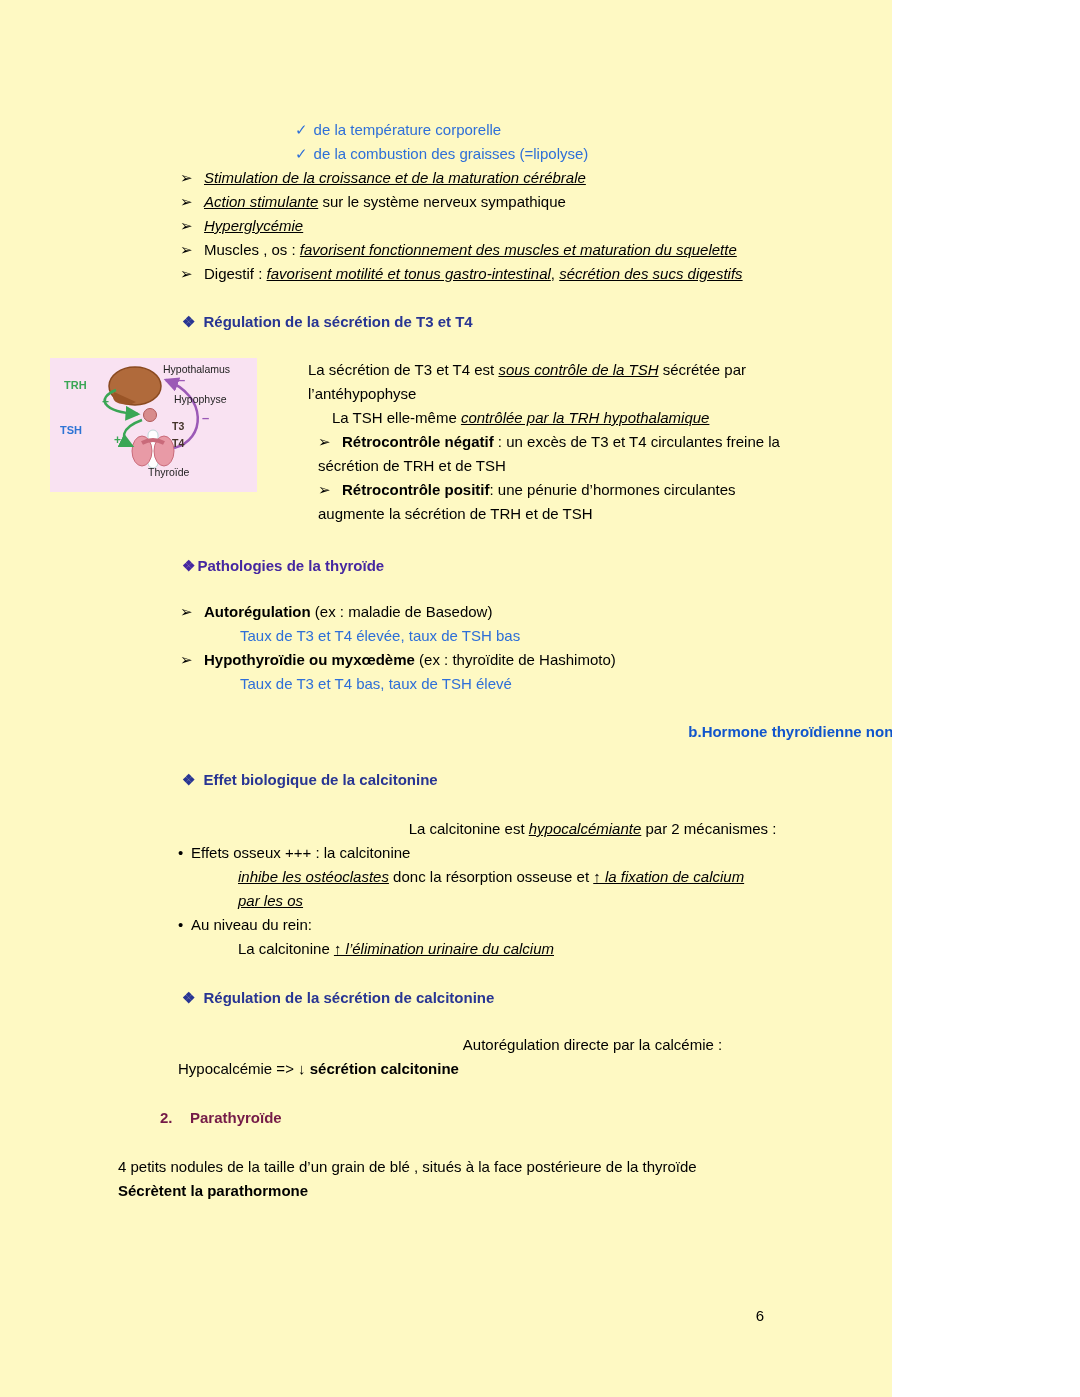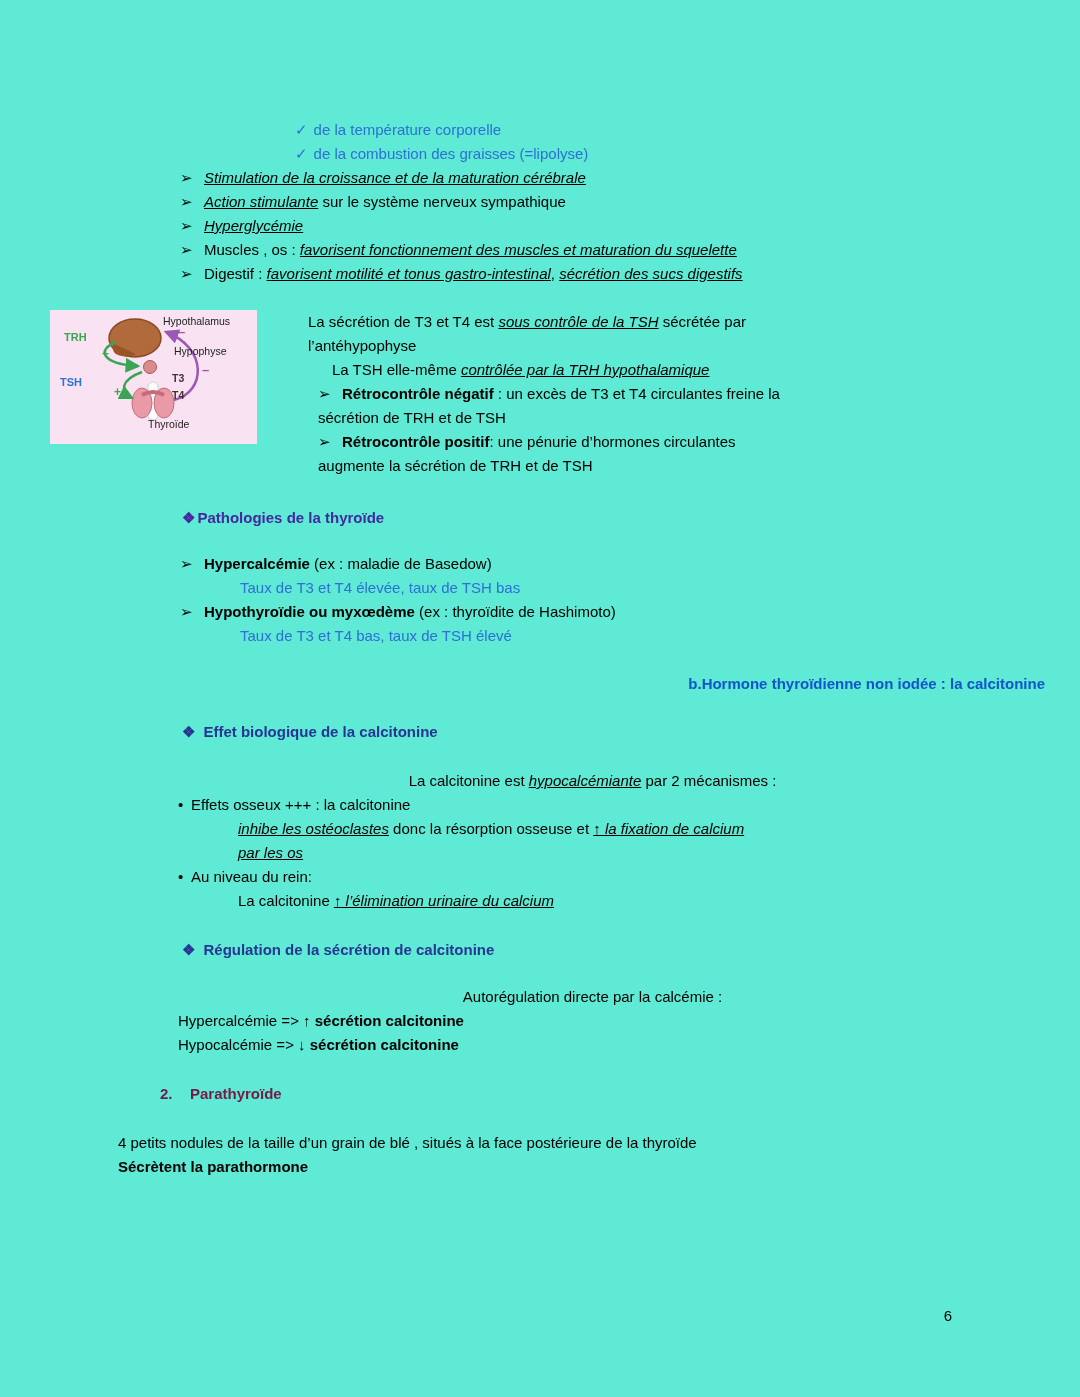--- a/index.html
+++ b/index.html
@@ -1,16 +1,16 @@
 <!DOCTYPE html>
 <html><head>
 <meta charset="utf-8">
 <style>
   html,body{margin:0;padding:0;background:#ffffff;}
-  .page{width:1080px;height:1397px;background:#5eead4;position:relative;
+  .page{width:892px;height:1397px;background:#fef9c3;position:relative;
         font-family:"Liberation Sans",sans-serif;font-size:15px;line-height:24px;color:#000;overflow:hidden;}
   .content{position:absolute;left:50px;top:118px;width:995px;}
   .line{white-space:nowrap;}
   .iu{font-style:italic;text-decoration:underline;}
   .b{font-weight:700;}
   .blue{color:#2E6FD8;}
   .head{font-weight:700;}
   .navy{color:#283593;}
   .purple{color:#4527A0;}
   .maroon{color:#741B47;}
@@ -65,20 +65,23 @@
     <div class="line ml-arrow">
       <span class="marker-arrow">➢</span><span class="iu">Hyperglycémie</span>
     </div>
     <div class="line ml-arrow">
       <span class="marker-arrow">➢</span><span>Muscles , os : </span><span class="iu">favorisent fonctionnement des muscles et maturation du squelette</span>
     </div>
     <div class="line ml-arrow">
       <span class="marker-arrow">➢</span><span>Digestif : </span><span class="iu">favorisent motilité et tonus gastro-intestinal</span><span>, </span><span class="iu">sécrétion des sucs digestifs</span>
     </div>
 
+    <div class="line ml-head head navy mt24">
+      <span class="diamond">❖</span><span>Régulation de la sécrétion de T3 et T4</span>
+    </div>
 
     <div class="reg">
       <div class="diagram">
         <svg width="207" height="134" viewBox="0 0 207 134">
           <defs>
             <marker id="ag" markerWidth="8" markerHeight="8" refX="5" refY="3" orient="auto">
               <path d="M0,0 L6,3 L0,6 Z" fill="#3AA655"></path>
             </marker>
             <marker id="ap" markerWidth="8" markerHeight="8" refX="5" refY="3" orient="auto">
               <path d="M0,0 L6,3 L0,6 Z" fill="#9B59B6"></path>
@@ -135,21 +138,21 @@
           <span>augmente la sécrétion de TRH et de TSH</span>
         </div>
       </div>
     </div>
 
     <div class="line ml-head head purple mt28">
       <span class="diamond-tight">❖</span><span>Pathologies de la thyroïde</span>
     </div>
 
     <div class="line ml-arrow mt22">
-      <span class="marker-arrow">➢</span><span class="b">Hypercalcémie</span><span> (ex : maladie de Basedow)</span>
+      <span class="marker-arrow">➢</span><span class="b">Autorégulation</span><span> (ex : maladie de Basedow)</span>
     </div>
     <div class="line ml-taux blue">
       <span>Taux de T3 et T4 élevée, taux de TSH bas</span>
     </div>
     <div class="line ml-arrow">
       <span class="marker-arrow">➢</span><span class="b">Hypothyroïdie ou myxœdème</span><span> (ex : thyroïdite de Hashimoto)</span>
     </div>
     <div class="line ml-taux blue">
       <span>Taux de T3 et T4 bas, taux de TSH élevé</span>
     </div>
@@ -182,23 +185,20 @@
     </div>
 
     <div class="line ml-head head navy mt25">
       <span class="diamond">❖</span><span>Régulation de la sécrétion de calcitonine</span>
     </div>
 
     <div class="line ml-body2 mt23">
       <span>Autorégulation directe par la calcémie :</span>
     </div>
     <div class="line ml-bullet">
-      <span>Hypercalcémie =&gt; ↑ </span><span class="b">sécrétion calcitonine</span>
-    </div>
-    <div class="line ml-bullet">
       <span>Hypocalcémie =&gt; ↓ </span><span class="b">sécrétion calcitonine</span>
     </div>
 
     <div class="line ml-num head maroon mt25">
       <span class="letter">2.</span><span>Parathyroïde</span>
     </div>
 
     <div class="line ml-body mt25">
       <span>4 petits nodules de la taille d’un grain de blé , situés à la face postérieure de la thyroïde</span>
     </div>

